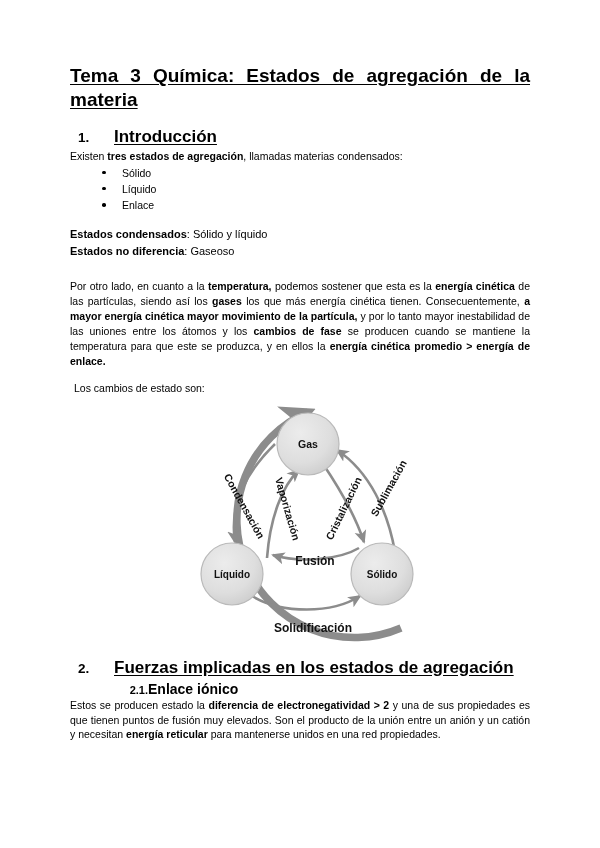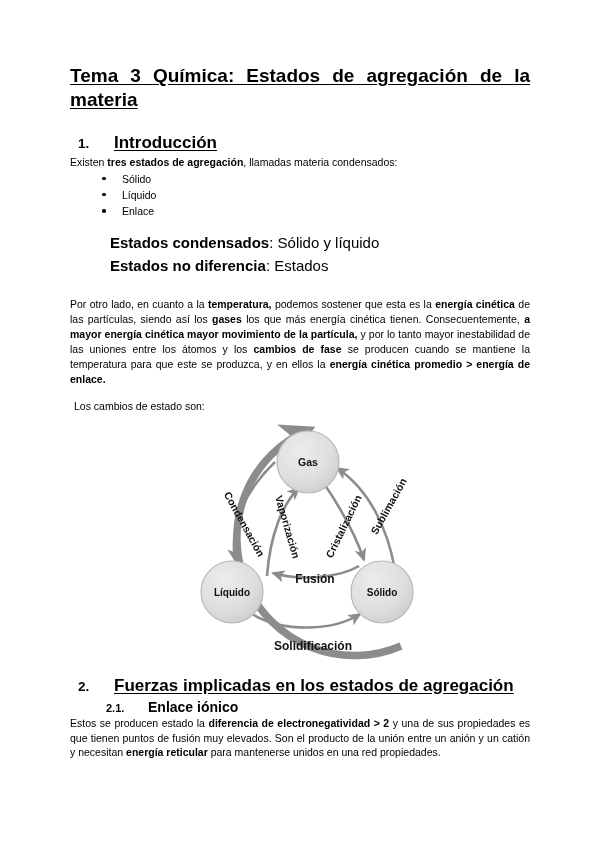--- a/index.html
+++ b/index.html
@@ -34,21 +34,21 @@
 
   
   .doc-title {
     font-size: 19px;
     font-weight: bold;
     line-height: 1.28;
     text-align: justify;
     text-align-last: justify;
     text-decoration: underline;
     text-underline-offset: 2px;
-    margin: 0 0 20px 0;
+    margin: 0 0 14px 0;
     letter-spacing: 0px;
   }
   .doc-title .ttl-line2 {
     display: block;
     text-align: right;
     text-align-last: left;
   }
 
   
   .h1row {
@@ -73,20 +73,21 @@
     display: flex;
     align-items: baseline;
     margin: 3px 0 1px 0;
     padding-left: 36px;
   }
   .h2num {
     font-size: 11px;
     font-weight: bold;
     width: 42px;
     flex: 0 0 42px;
+    text-align: right;
   }
   .h2text {
     font-size: 14px;
     font-weight: bold;
   }
 
   
   .para {
     font-size: 10.5px;
     line-height: 1.42;
@@ -113,21 +114,21 @@
     content: "";
     position: absolute;
     left: 2px;
     top: 6px;
     width: 3.5px;
     height: 3.5px;
     border-radius: 50%;
     background: #000;
   }
 
-  .kv { font-size: 15px; line-height: 1.5; margin-left: 40px; }
+  .kv { font-size: 11px; line-height: 1.5; }
   .kv b { font-weight: bold; }
 
   
   .diagram-wrap {
     position: relative;
     width: 460px;
     height: 252px;
     margin-top: 4px;
   }
   .diagram {
@@ -148,32 +149,32 @@
     <h1 class="doc-title">
       <span>Tema 3 Química: Estados de agregación de la</span>
       <span class="ttl-line2">materia</span>
     </h1>
 
     <div class="h1row">
       <span class="h1num">1.</span>
       <span class="h1text">Introducción</span>
     </div>
 
-    <p class="para nojust"><span>Existen </span><b>tres estados de agregación</b><span>, llamadas materia condensados:</span></p>
+    <p class="para nojust"><span>Existen </span><b>tres estados de agregación</b><span>, llamadas materias condensados:</span></p>
 
     <ul class="bullets">
       <li>Sólido</li>
       <li>Líquido</li>
       <li>Enlace</li>
     </ul>
 
     <div class="spacer-md"></div>
 
     <div class="kv"><b>Estados condensados</b><span>: Sólido y líquido</span></div>
-    <div class="kv"><b>Estados no diferencia</b><span>: Estados</span></div>
+    <div class="kv"><b>Estados no diferencia</b><span>: Gaseoso</span></div>
 
     <div class="spacer-lg"></div>
 
     <p class="para"><span>Por otro lado, en cuanto a la </span><b>temperatura,</b><span> podemos sostener que esta es la </span><b>energía cinética</b><span> de las partículas, siendo así los </span><b>gases</b><span> los que más energía cinética tienen. Consecuentemente, </span><b>a mayor energía cinética mayor movimiento de la partícula,</b><span> y por lo tanto mayor inestabilidad de las uniones entre los átomos y los </span><b>cambios de fase</b><span> se producen cuando se mantiene la temperatura para que este se produzca, y en ellos la </span><b>energía cinética promedio &gt; energía de enlace.</b></p>
 
     <p class="para nojust" style="padding-left:4px;margin-top:12px;">Los cambios de estado son:</p>
 
     <div class="diagram-wrap">
       <div class="diagram">
         <svg width="268" height="250" viewBox="0 0 268 250" xmlns="http://www.w3.org/2000/svg">

